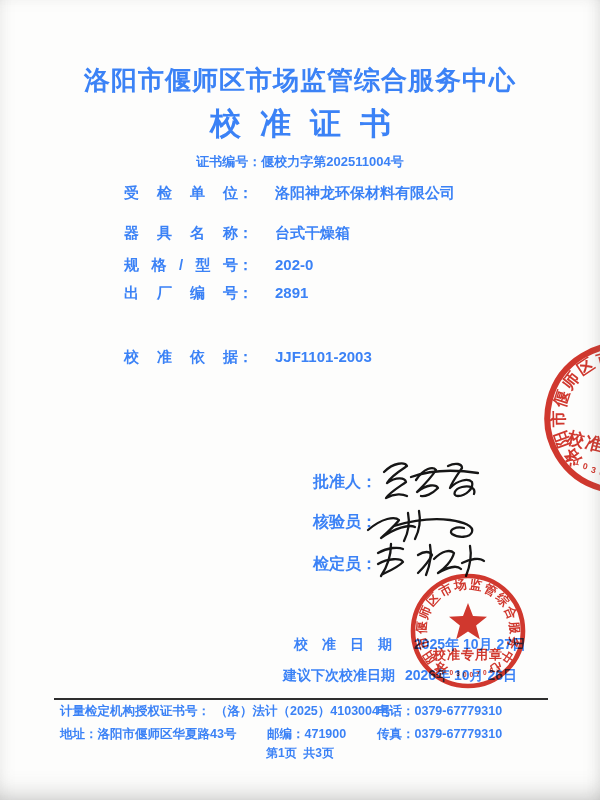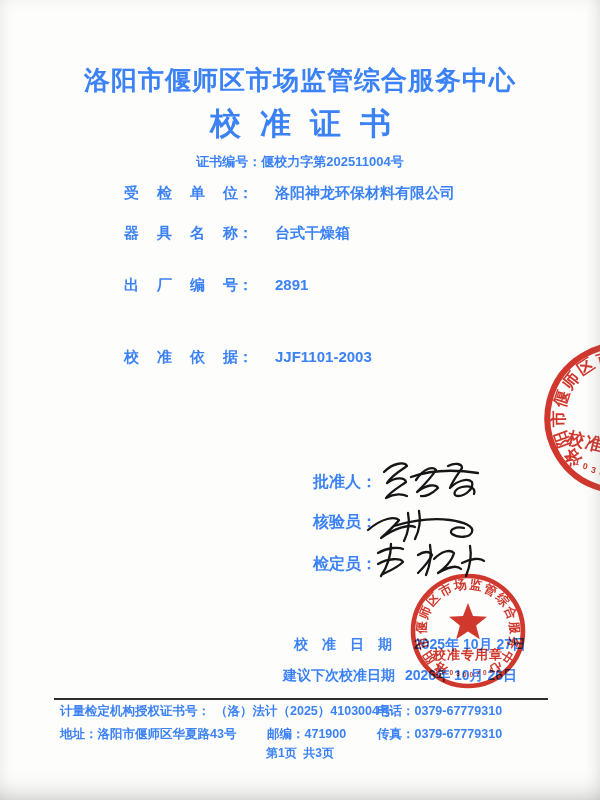--- a/index.html
+++ b/index.html
@@ -43,21 +43,24 @@
   <div class="abs org-title">洛阳市偃师区市场监管综合服务中心</div>
   <div class="abs doc-title">校准证书</div>
   <div class="abs cert-no"><span>证书编号：</span><span>偃校力字第202511004号</span></div>
 
   <div class="abs frow" style="top:184px">
     <span class="flabel">受检单位</span><span class="colon">：</span><span class="fvalue">洛阳神龙环保材料有限公司</span>
   </div>
   <div class="abs frow" style="top:224px">
     <span class="flabel">器具名称</span><span class="colon">：</span><span class="fvalue">台式干燥箱</span>
   </div>
-  <div class="abs frow" style="top:276px">
+  <div class="abs frow" style="top:256px">
+    <span class="flabel">规格/型号</span><span class="colon">：</span><span class="fvalue">202-0</span>
+  </div>
+  <div class="abs frow" style="top:284px">
     <span class="flabel">出厂编号</span><span class="colon">：</span><span class="fvalue">2891</span>
   </div>
   <div class="abs frow" style="top:348px">
     <span class="flabel">校准依据</span><span class="colon">：</span><span class="fvalue">JJF1101-2003</span>
   </div>
 
   <div class="abs srow" style="top:472px">批准人：</div>
   <svg class="sig" style="left:378px;top:456px" width="110" height="52" viewBox="0 0 110 52">
     <path d="M6 16 C16 6 27 6 29 10 C23 14 13 20 9 27 C19 20 27 22 28 26 C21 31 11 37 8 42 C17 37 25 38 29 40"></path>
     <path d="M38 24 C46 12 55 10 58 14 C53 22 45 30 39 36 C49 28 58 28 60 32 C54 38 47 41 43 40"></path>

